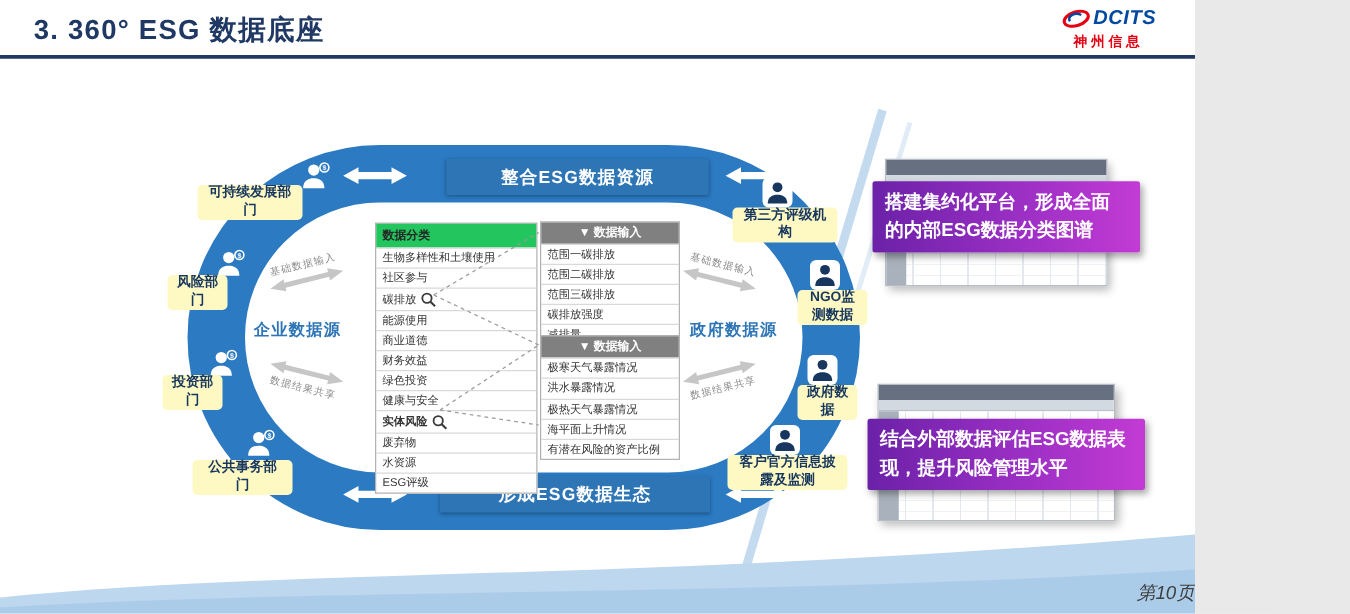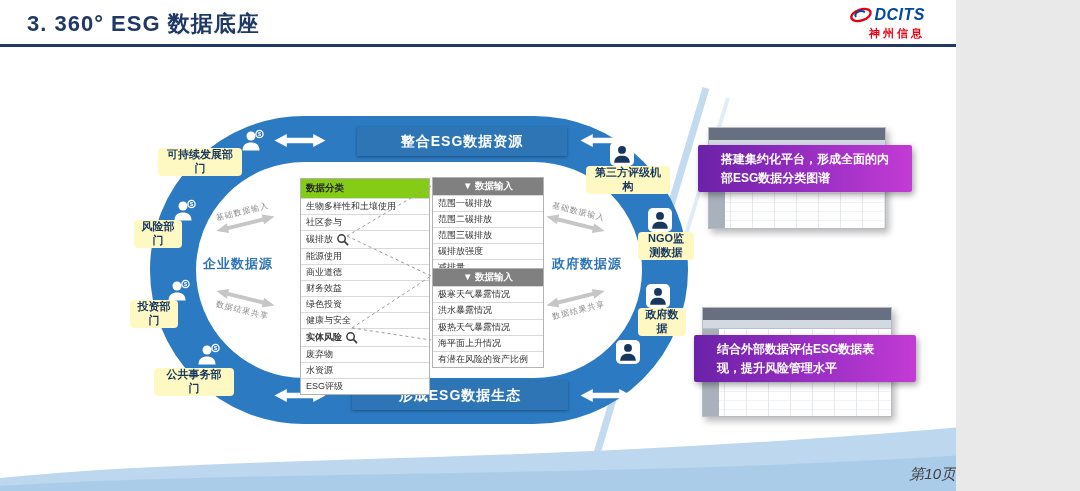--- a/index.html
+++ b/index.html
@@ -9,21 +9,21 @@
 
   .bg { position:absolute; left:0; top:0; z-index:0; pointer-events:none; }
   .overlay { position:absolute; left:0; top:0; z-index:3; pointer-events:none; }
 
   
   .title { position:absolute; left:27px; top:9px; font-size:22px; font-weight:bold; color:#1F3864; letter-spacing:1px; z-index:5; }
   .header-rule { position:absolute; left:0; top:44px; width:100%; height:3px; background:#1F3864; z-index:5; }
   .logo { position:absolute; right:31px; top:5px; text-align:center; z-index:5; }
   .logo-top { display:flex; align-items:center; gap:2px; justify-content:center; }
   .logo-text { color:#0048A0; font-weight:bold; font-style:italic; font-size:16px; letter-spacing:.5px; }
-  .logo-sub { color:#E60012; font-size:11px; font-weight:bold; letter-spacing:3px; margin-top:1px;text-align:right; }
+  .logo-sub { color:#E60012; font-size:11px; font-weight:bold; letter-spacing:3px; margin-top:1px; }
 
   
   .ring { position:absolute; left:150px; top:116px; width:538px; height:308px;
           border:46px solid #2B7AC2; border-radius:154px; z-index:1; }
   .ring-label { position:absolute; height:29px; line-height:29px; text-align:center; z-index:2;
                 background:#2E75B6; color:#fff; font-weight:bold; font-size:14px; letter-spacing:1px;
                 box-shadow:0 1px 3px rgba(0,0,0,.35); }
   .warrow { position:absolute; z-index:2; }
 
   .picon { position:absolute; z-index:2; color:#fff; line-height:0; }
@@ -32,40 +32,40 @@
             line-height:1.25; text-align:center; white-space:pre-line; }
   .alabel.notch { background:#fef9c3; border-radius:4px; padding:0 2px; }
 
   .source { position:absolute; z-index:2; color:#2E75B6; font-weight:bold; font-size:13px; letter-spacing:1px; }
   .garrow { position:absolute; z-index:2; display:flex; flex-direction:column; align-items:center; gap:1px; }
   .garrow .glabel { font-size:8px; color:#8a8a8a; letter-spacing:1px; white-space:nowrap; }
 
   
   .tbl { position:absolute; z-index:2; background:#fff; border:1px solid #b3b3b3; }
   .tbl .hdr { font-size:9.5px; font-weight:bold; padding:3px 5px; }
-  .tbl.light .hdr { background:#84cc16; color:#262626; }
+  .tbl.light .hdr { background:#22c55e; color:#262626; }
   .tbl.dark .hdr { background:#808080; color:#fff; padding:2px 5px;text-align:center; }
   .trow { font-size:9px; color:#333; padding:2px 5px; border-top:1px solid #d9d9d9;
           display:flex; align-items:center; gap:3px; white-space:nowrap; line-height:11px; }
   .tbl.wrap .trow { white-space:normal; line-height:1.25; }
   .trow.bold { font-weight:bold; }
   .mag { flex:none; }
 
   
   .thumb { position:absolute; z-index:1; background:#fff; border:1px solid #b7bcc4;
            box-shadow:3px 4px 7px rgba(0,0,0,.28); }
   .sheet-head { height:12px; background:#667080; }
   .sheet-cols { height:9px; background:#d3d9e0; border-bottom:1px solid #b9c0c9; }
   .sheet-body { position:relative; height:calc(100% - 21px);
     background:
       repeating-linear-gradient(to right, transparent 0 21px, #e4e8ee 21px 22px),
       repeating-linear-gradient(to bottom, #fff 0 8px, #eef1f5 8px 9px); }
   .sheet-side { position:absolute; left:0; top:0; bottom:0; width:16px; background:#9aa4b0; opacity:.85; }
-  .banner { position:absolute; z-index:4; color:#fff; font-weight:bold; font-size:12px; line-height:1.55;
-            padding:5px 23px; border-radius:2px;
+  .banner { position:absolute; z-index:4; color:#fff; font-weight:bold; font-size:15px; line-height:1.55;
+            padding:5px 10px; border-radius:2px;
             background:linear-gradient(90deg,#6B21A8 0%, #9B2FC4 55%, #C23BD4 100%);
             box-shadow:2px 3px 6px rgba(0,0,0,.35); }
 
   .footer { position:absolute; left:0; right:0; bottom:7px; text-align:right;
             font-size:15px; font-style:italic; color:#404040; z-index:5; }
 </style>
 </head>
 <body>
 
 <div class="slide">
@@ -174,20 +174,22 @@
         <path d="M3.5 21.5 C3.5 16 7.5 14 12 14 C16.5 14 20.5 16 20.5 21.5 Z" fill="currentColor"></path>
       </svg>
   </span>
 
   <div class="alabel notch" style="left:586px;top:166px;width:84px">第三方评级机
 构</div>
   <div class="alabel notch" style="left:638px;top:232px;width:56px">NGO监
 测数据</div>
   <div class="alabel notch" style="left:638px;top:308px;width:48px">政府数
 据</div>
+  <div class="alabel notch" style="left:582px;top:364px;width:96px">客户官方信息披
+露及监测</div>
 
   <div class="source" style="left:203px;top:255px">企业数据源</div>
   <div class="source" style="left:552px;top:255px">政府数据源</div>
 
   <div class="garrow" style="left:212px;top:206px;transform:rotate(-14deg)">
     <span class="glabel">基础数据输入</span>
     <svg width="64" height="12" viewBox="0 0 64 12">
         <path d="M2 6 L14 1 V4 H50 V1 L62 6 L50 11 V8 H14 V11 Z" fill="#C6C6C6"></path>
       </svg>
   </div>

